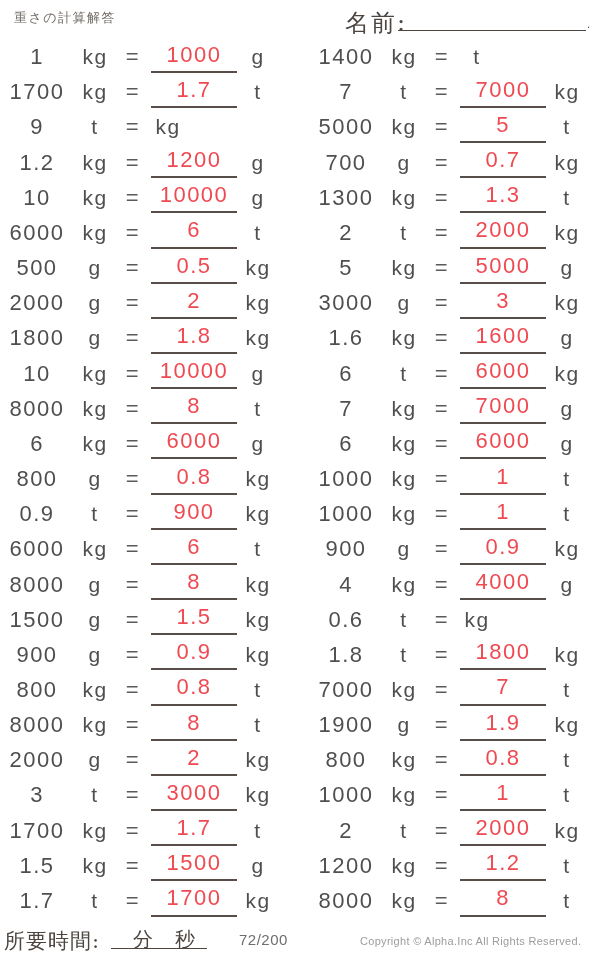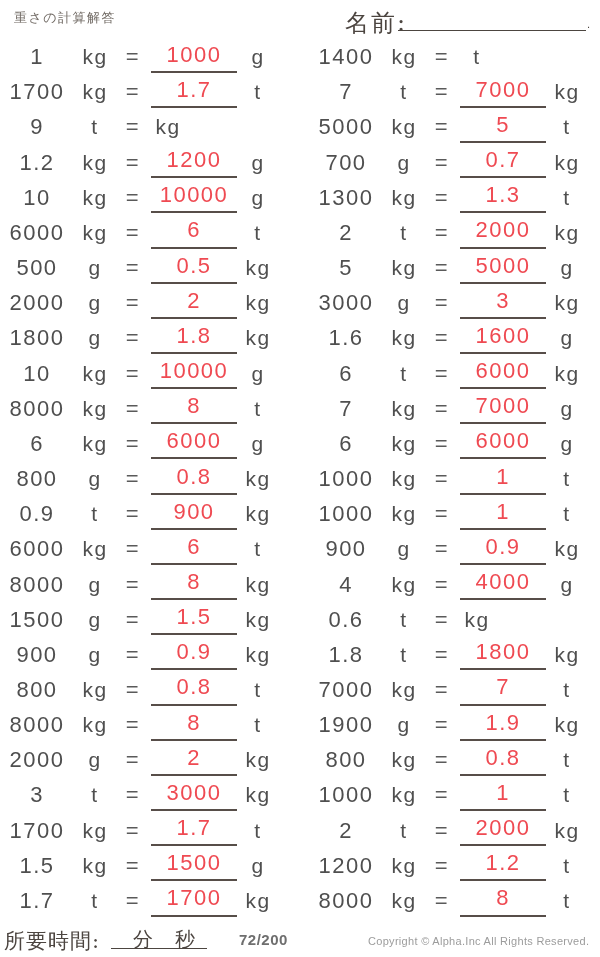--- a/index.html
+++ b/index.html
@@ -65,24 +65,24 @@
   .time-line{
     position:absolute;left:111px;top:924px;width:96px;height:24px;
     border-bottom:1.5px solid #4c4540;
     font-family:"DejaVu Serif", serif;
     font-size:20px;color:#4c4540;
   }
   .minutes{position:absolute;left:22px;top:2px;}
   .seconds{position:absolute;left:64px;top:2px;}
   .page-number{
     position:absolute;left:239px;top:931px;
-    font-size:15px;color:#6e6e6e;letter-spacing:0.5px;font-weight:bold;
+    font-size:15px;color:#6e6e6e;letter-spacing:0.5px;
   }
   .copyright{
-    position:absolute;left:368px;top:935px;
+    position:absolute;left:360px;top:935px;
     font-size:11px;color:#9c9c9c;letter-spacing:0.3px;text-align:center;
   }
 </style>
 </head>
 <body>
 
 <div class="title">重さの計算解答</div>
 <div class="name-label">名前:</div>
 <div class="name-line"></div>
 <div class="name-tick">.</div>

